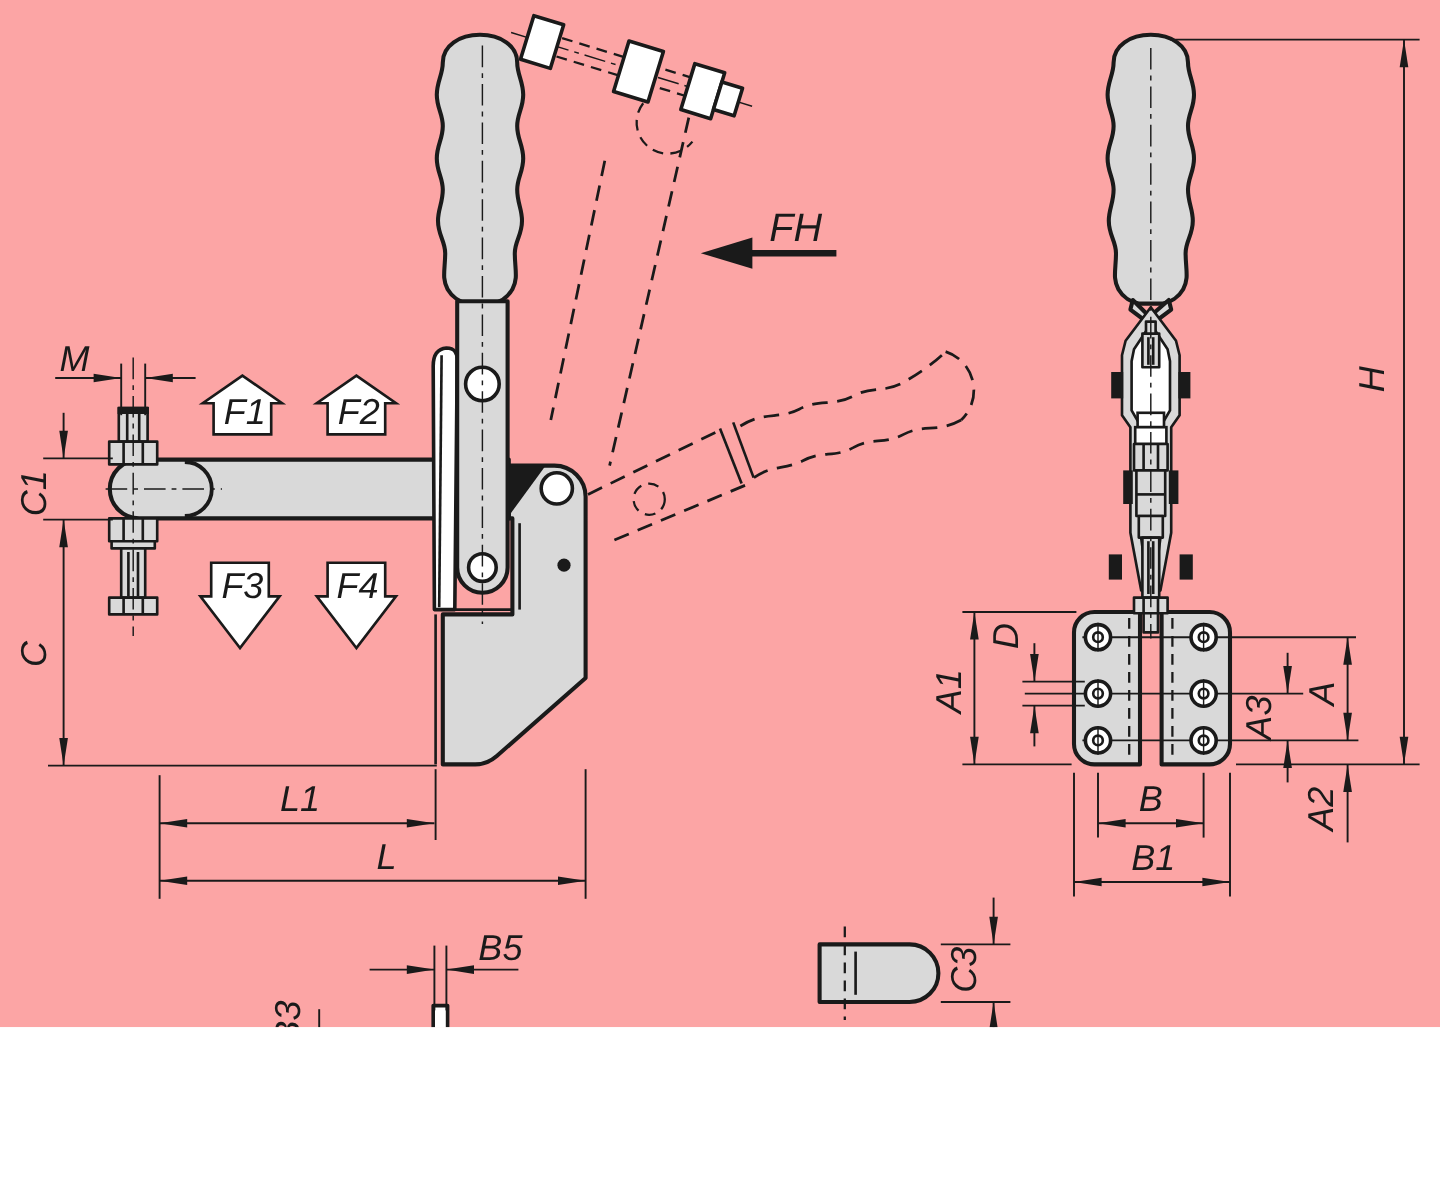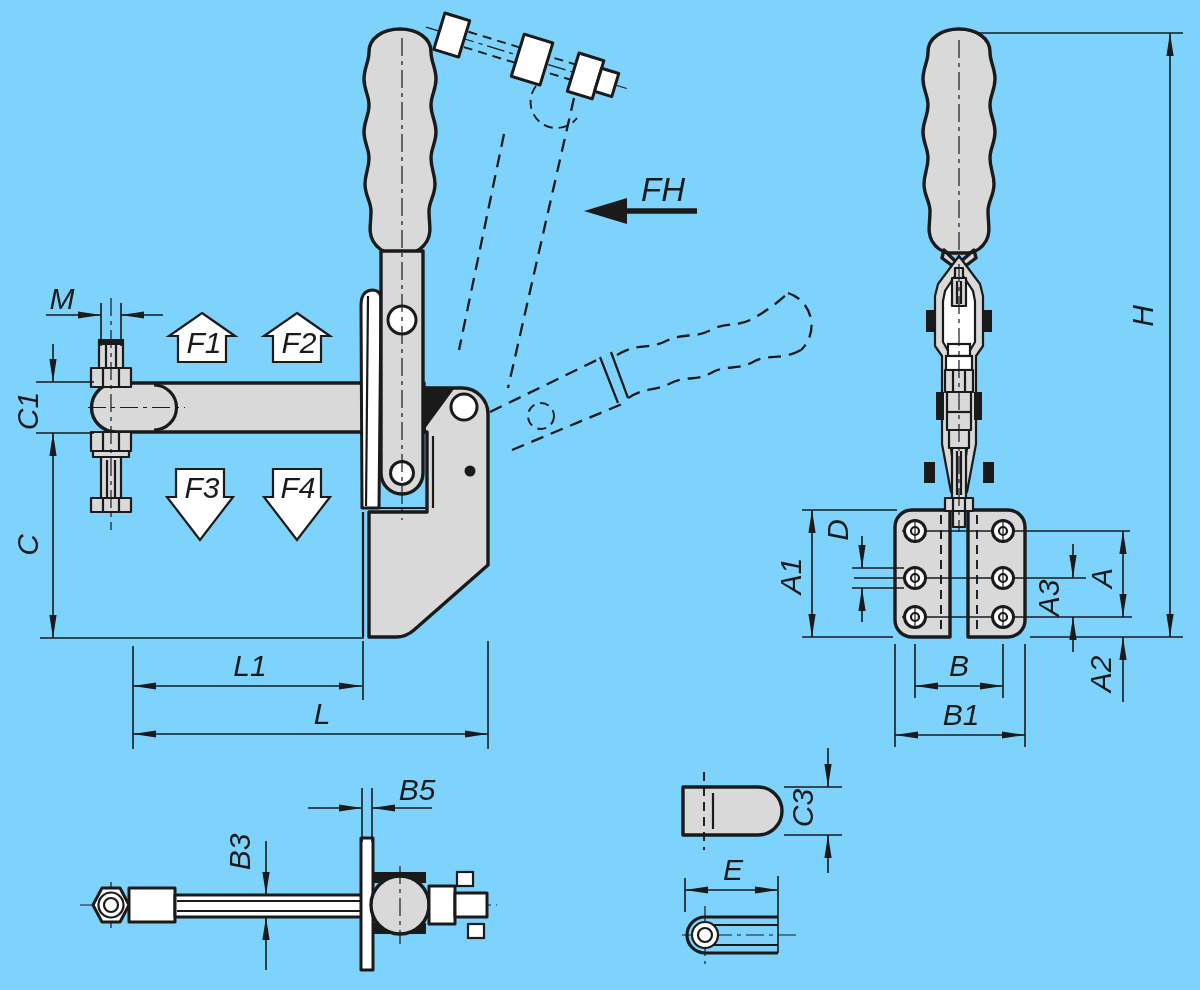--- a/index.html
+++ b/index.html
@@ -1,16 +1,16 @@
 <!DOCTYPE html>
 <html><head>
 <meta charset="utf-8">
 <style>
   html,body{margin:0;padding:0;background:#ffffff;}
-  #stage{position:relative;width:1200px;height:990px;background:#7dd3fc;overflow:hidden;
+  #stage{position:relative;width:1200px;height:856px;background:#fca5a5;overflow:hidden;
          font-family:"Liberation Sans",sans-serif;}
   svg{display:block}
   .part{fill:#d9d9d9;stroke:#1a1a1a;stroke-width:3.4;stroke-linejoin:round;}
   .part-thin{fill:#d9d9d9;stroke:#1a1a1a;stroke-width:2.2;stroke-linejoin:round;}
   .white{fill:#ffffff;stroke:#1a1a1a;stroke-width:3;stroke-linejoin:round;}
   .white-thin{fill:#ffffff;stroke:#1a1a1a;stroke-width:2.2;}
   .blk{fill:#1a1a1a;stroke:none;}
   .ln{fill:none;stroke:#1a1a1a;stroke-width:2.2;}
   .ln3{fill:none;stroke:#1a1a1a;stroke-width:3.2;}
   .dim{fill:none;stroke:#1a1a1a;stroke-width:1.6;}

